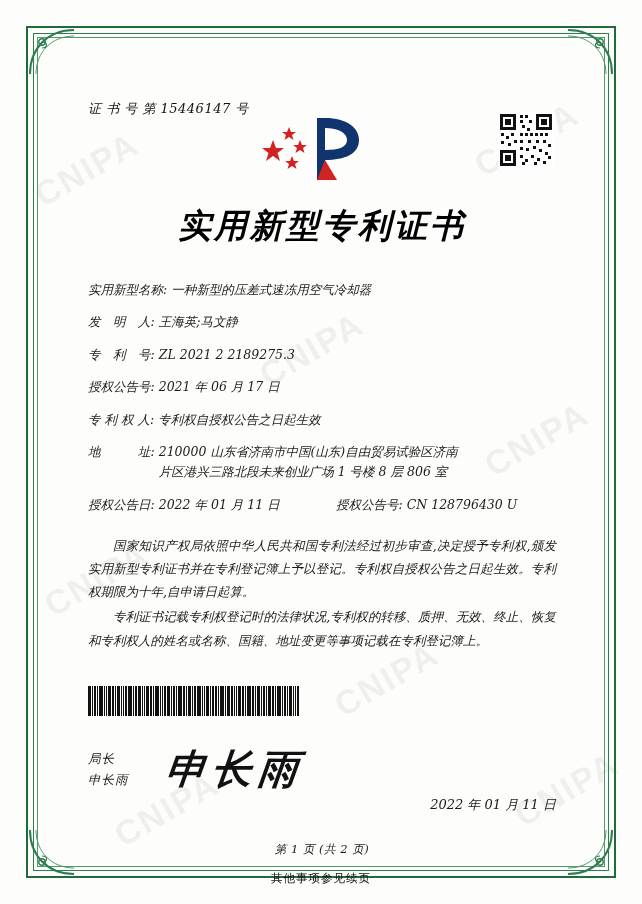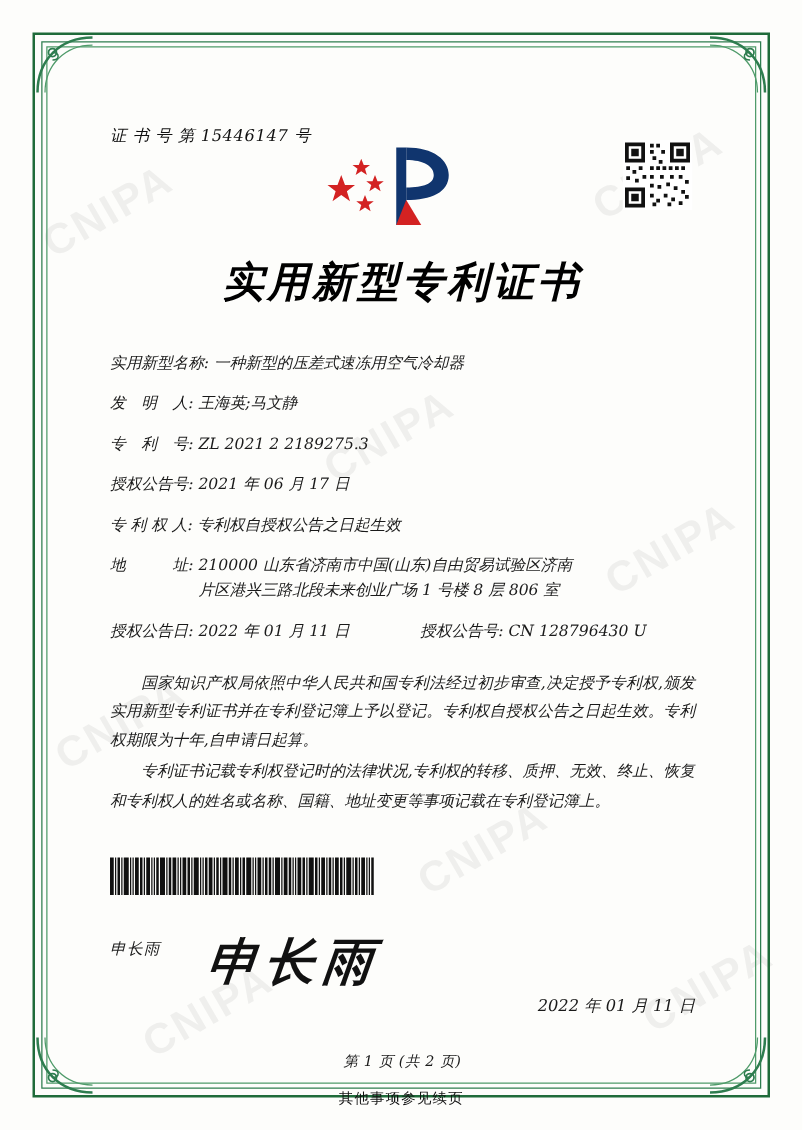--- a/index.html
+++ b/index.html
@@ -462,20 +462,21 @@
         <i style="width:2px"></i>
         <i style="width:1px"></i>
       <i style="width:3px"></i>
         <i style="width:1px"></i>
         <i style="width:1px"></i>
         <i style="width:2px"></i>
     </div>
 
     <div class="sig-block">
       <div class="sig-labels">
+        <div>局长</div>
         <div>申长雨</div>
       </div>
       <div class="sig-script">申长雨</div>
       <div class="sig-date">2022 年 01 月 11 日</div>
     </div>
 
     <div class="page-no">第 1 页 (共 2 页)</div>
 
   </div>
 

